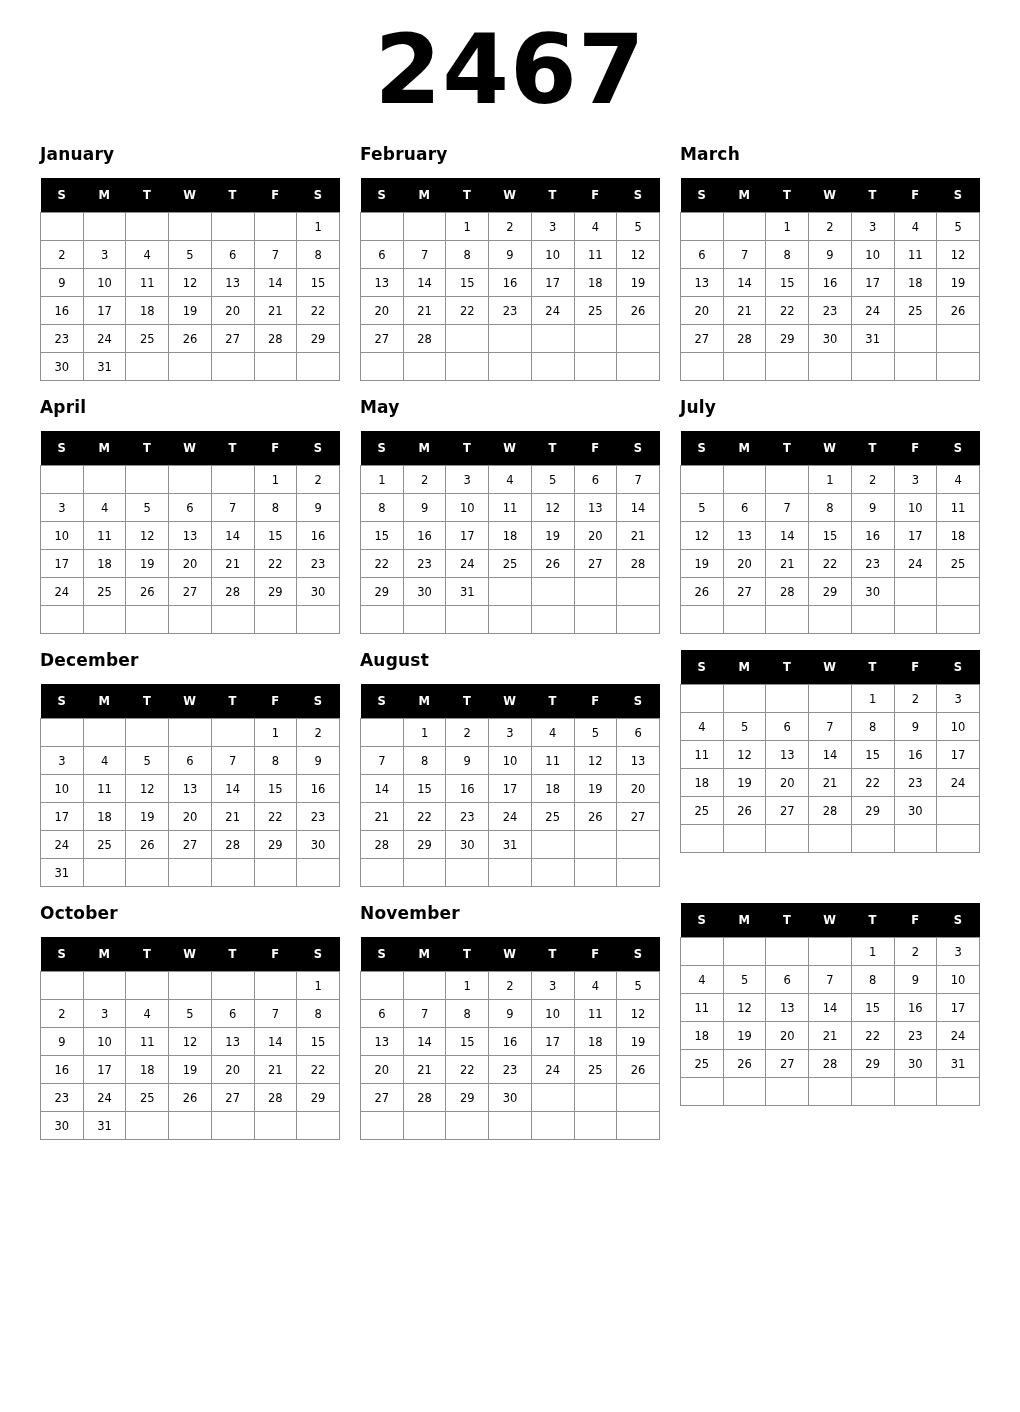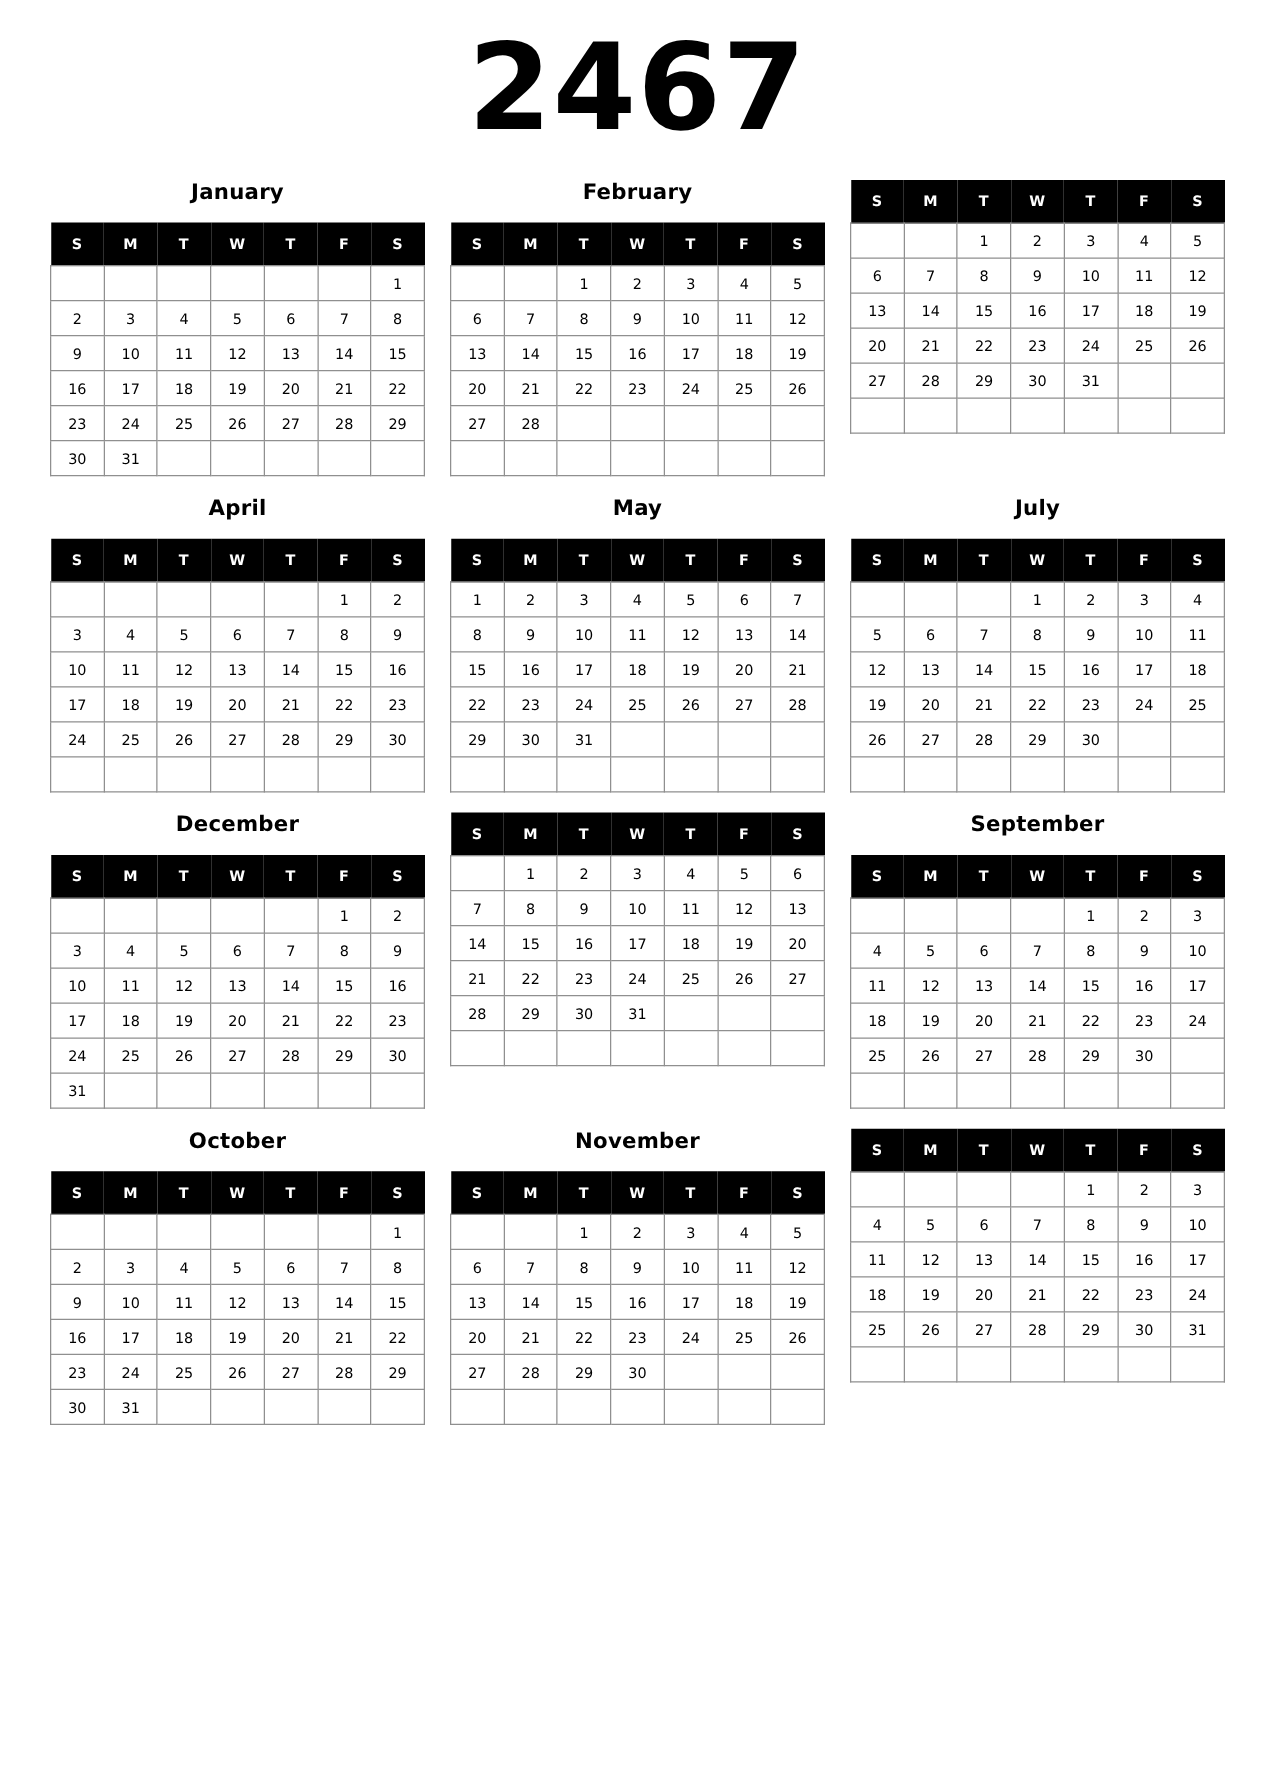--- a/index.html
+++ b/index.html
@@ -37,21 +37,21 @@
     grid-template-columns: repeat(3, 300px);
     column-gap: 20px;
     row-gap: 0px;
     justify-content: center;
   }
   .month {
     width: 300px;
     margin-bottom: 16px;
   }
   .month-name {
-    text-align: center;
+    text-align: left;
     font-size: 17px;
     font-weight: bold;
     margin: 0 0 14px 0;
     letter-spacing: 0.2px;
   }
   table.cal {
     border-collapse: collapse;
     width: 300px;
     table-layout: fixed;
   }
@@ -224,20 +224,21 @@
               <td class="empty"></td>
               <td class="empty"></td>
               <td class="empty"></td>
               <td class="empty"></td>
               <td class="empty"></td>
             </tr>
           </tbody>
         </table>
       </div>
       <div class="month">
+        <div class="month-name">March</div>
         <table class="cal">
           <thead>
             <tr>
               <th>S</th>
               <th>M</th>
               <th>T</th>
               <th>W</th>
               <th>T</th>
               <th>F</th>
               <th>S</th>
@@ -583,20 +584,21 @@
               <td class="empty"></td>
               <td class="empty"></td>
               <td class="empty"></td>
               <td class="empty"></td>
               <td class="empty"></td>
             </tr>
           </tbody>
         </table>
       </div>
       <div class="month">
+        <div class="month-name">August</div>
         <table class="cal">
           <thead>
             <tr>
               <th>S</th>
               <th>M</th>
               <th>T</th>
               <th>W</th>
               <th>T</th>
               <th>F</th>
               <th>S</th>
@@ -654,21 +656,20 @@
               <td class="empty"></td>
               <td class="empty"></td>
               <td class="empty"></td>
               <td class="empty"></td>
               <td class="empty"></td>
             </tr>
           </tbody>
         </table>
       </div>
       <div class="month">
-        <div class="month-name">September</div>
         <table class="cal">
           <thead>
             <tr>
               <th>S</th>
               <th>M</th>
               <th>T</th>
               <th>W</th>
               <th>T</th>
               <th>F</th>
               <th>S</th>

